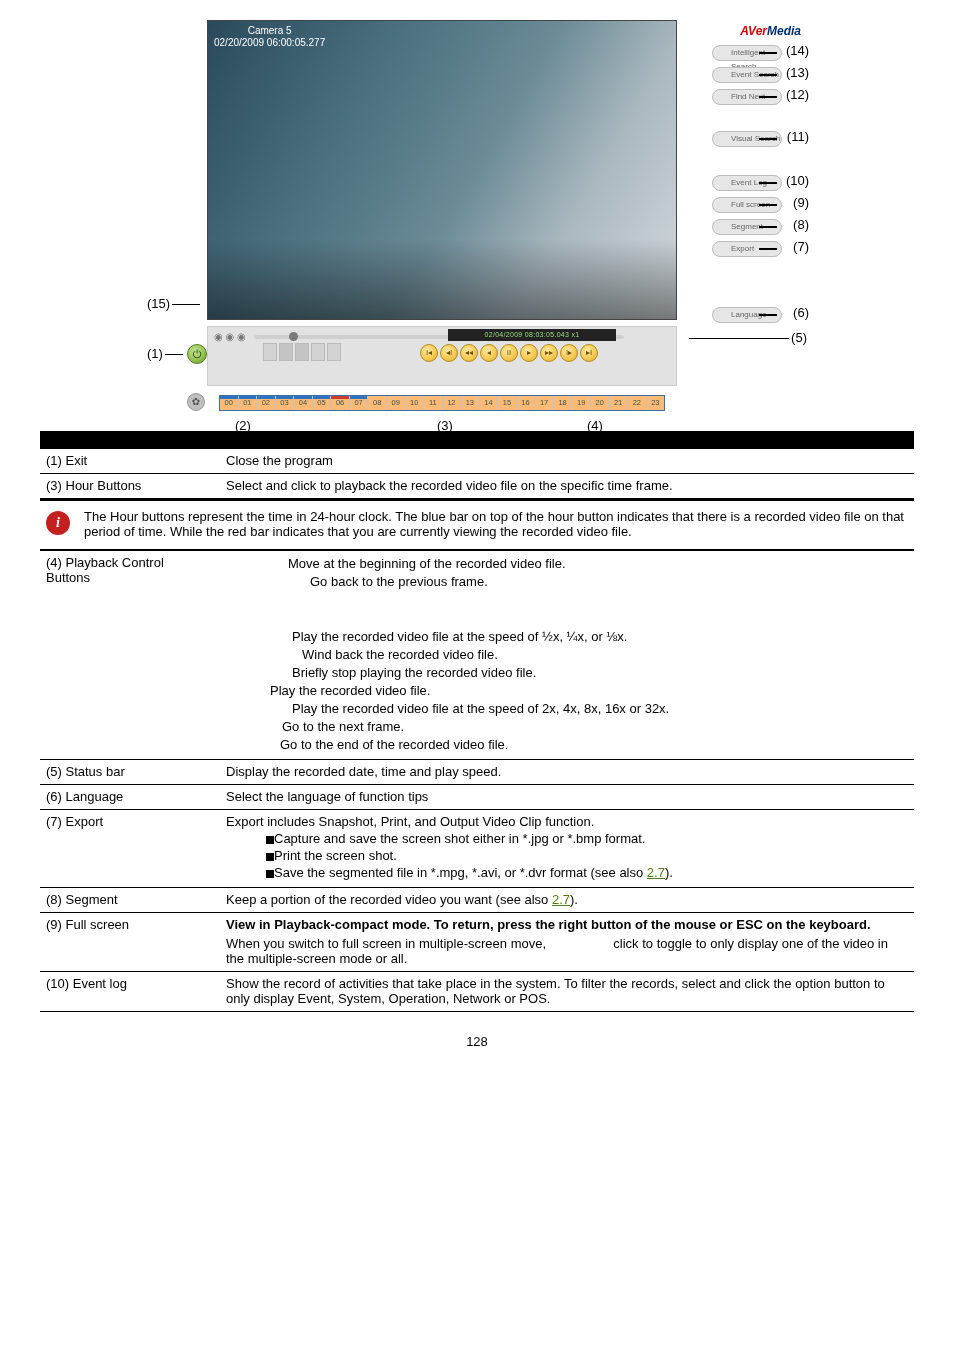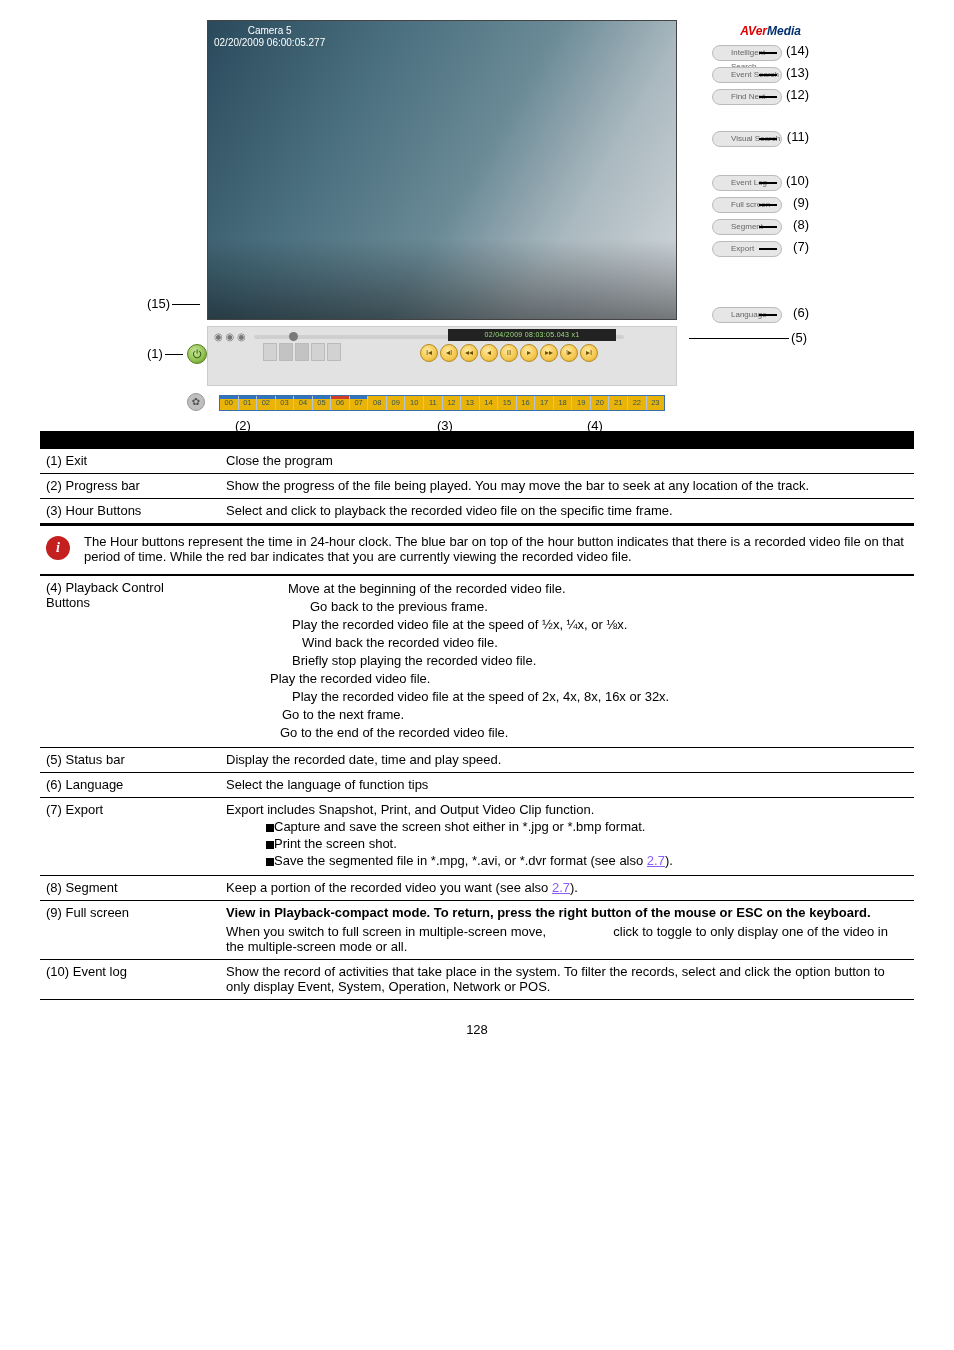--- a/index.html
+++ b/index.html
@@ -198,21 +198,21 @@
     border: 1px solid #3a6fa7;
     display: flex;
   }
   .hour-strip .hr {
     flex: 1;
     border-right: 1px solid #b6c6da;
     font-size: 7.5px;
     line-height: 14px;
     text-align: center;
     color: #355;
-    background: #eab308;
+    background: #fdba74;
   }
   .hour-strip .hr:last-child { border-right: none; }
   .hour-strip .hr.blue-top { box-shadow: inset 0 3px 0 #2f74c0; }
   .hour-strip .hr.red { box-shadow: inset 0 3px 0 #d03a2a; }
   .pwrbtn {
     position: absolute;
     left: 40px;
     top: 324px;
     width: 20px;
     height: 20px;
@@ -287,21 +287,21 @@
   }
   .sublist { margin: 2px 0 0 40px; }
   .sublist .row { display: flex; align-items: flex-start; margin: 2px 0; }
   .sublist .sq {
     width: 8px;
     height: 8px;
     background: #000;
     margin-top: 5px;
     flex-shrink: 0;
   }
-  a.bluelink { color: #8b5cf6; text-decoration: underline; }
+  a.bluelink { color: #4d7c0f; text-decoration: underline; }
   .pgnum { text-align: center; margin-top: 22px; font-size: 13px; }
   .pb-desc td { border-bottom: none !important; }
   .pb-block { border-bottom: 1px solid #000; }
   .pb-line { padding: 1px 0 2px 68px; }
 </style>
 </head>
 <body>
 
 <div class="hero">
   <div class="hero-box">
@@ -409,24 +409,20 @@
 
 <div class="sep-black"></div>
 
 <table class="defs">
   <tbody>
       <tr>
     <td class="key">(1) Exit</td>
     <td>Close the program</td>
   </tr>
   <tr>
-    <td class="key">(2) Progress bar</td>
-    <td>Show the progress of the file being played. You may move the bar to seek at any location of the track.</td>
-  </tr>
-  <tr>
     <td class="key">(3) Hour Buttons</td>
     <td>Select and click to playback the recorded video file on the specific time frame.</td>
   </tr>
 </tbody>
   </table>
 
 <div class="note-row">
   <div class="info-badge">i</div>
   <div>The Hour buttons represent the time in 24-hour clock. The blue bar on top of the hour button indicates that there is a recorded video file on that period of time. While the red bar indicates that you are currently viewing the recorded video file.</div>
 </div>
@@ -435,21 +431,21 @@
   <table class="defs" style="border:none;">
     <tbody>
         <tr class="pb-desc">
       <td class="key">
         <div style="white-space:pre-line;">(4) Playback Control
       Buttons</div>
       </td>
       <td id="pb-lines" style="padding-left:0;">
             <div class="pb-line" style="padding-left: 68px;">Move at the beginning of the recorded video file.</div>
             <div class="pb-line" style="padding-left: 90px;">Go back to the previous frame.</div>
-            <div class="pb-line" style="padding-left: 72px;">Play the recorded video file at the speed of ½x, ¼x, or ⅛x.</div>
+            <div class="pb-line" style="padding-left: 72px; margin-top: 37px;">Play the recorded video file at the speed of ½x, ¼x, or ⅛x.</div>
             <div class="pb-line" style="padding-left: 82px;">Wind back the recorded video file.</div>
             <div class="pb-line" style="padding-left: 72px;">Briefly stop playing the recorded video file.</div>
             <div class="pb-line" style="padding-left: 50px;">Play the recorded video file.</div>
             <div class="pb-line" style="padding-left: 72px;">Play the recorded video file at the speed of 2x, 4x, 8x, 16x or 32x.</div>
             <div class="pb-line" style="padding-left: 62px;">Go to the next frame.</div>
             <div class="pb-line" style="padding-left: 60px;">Go to the end of the recorded video file.</div>
           </td>
     </tr>
   </tbody>
     </table>

